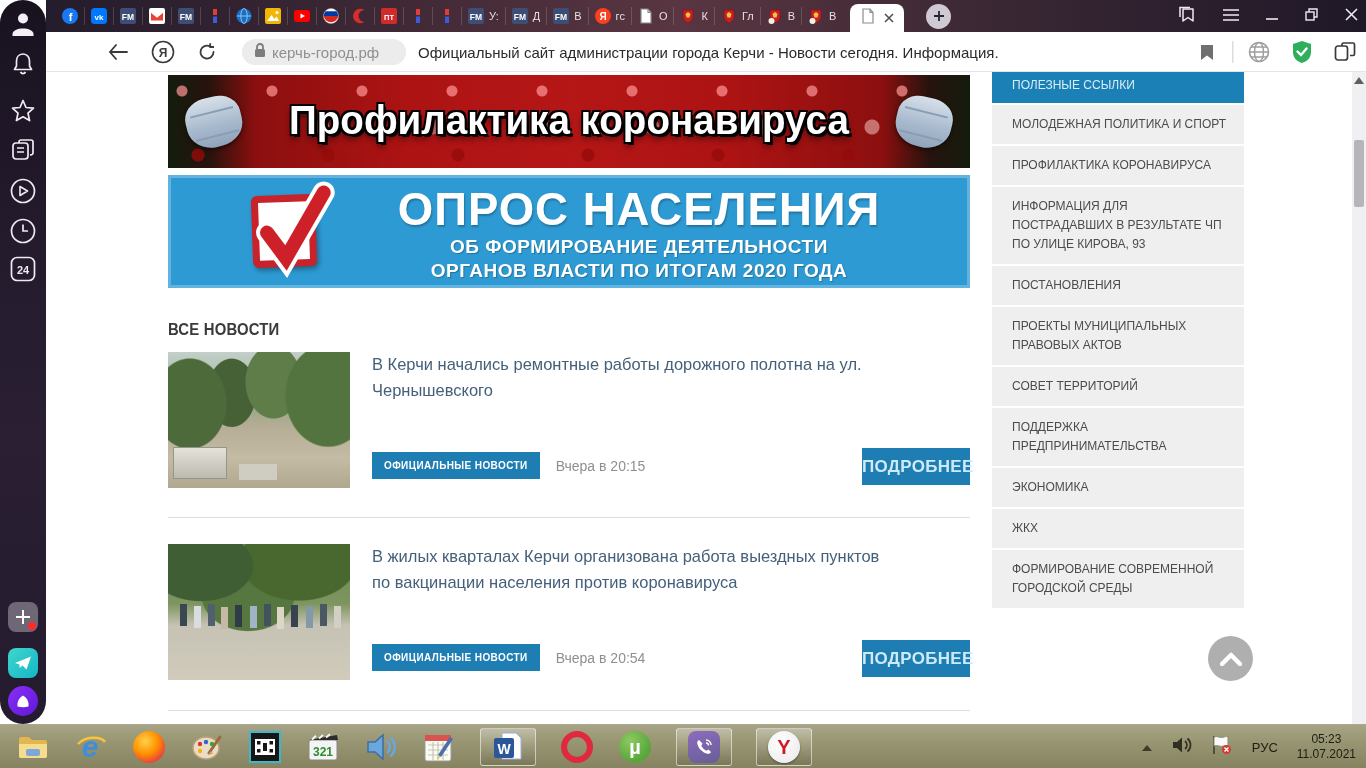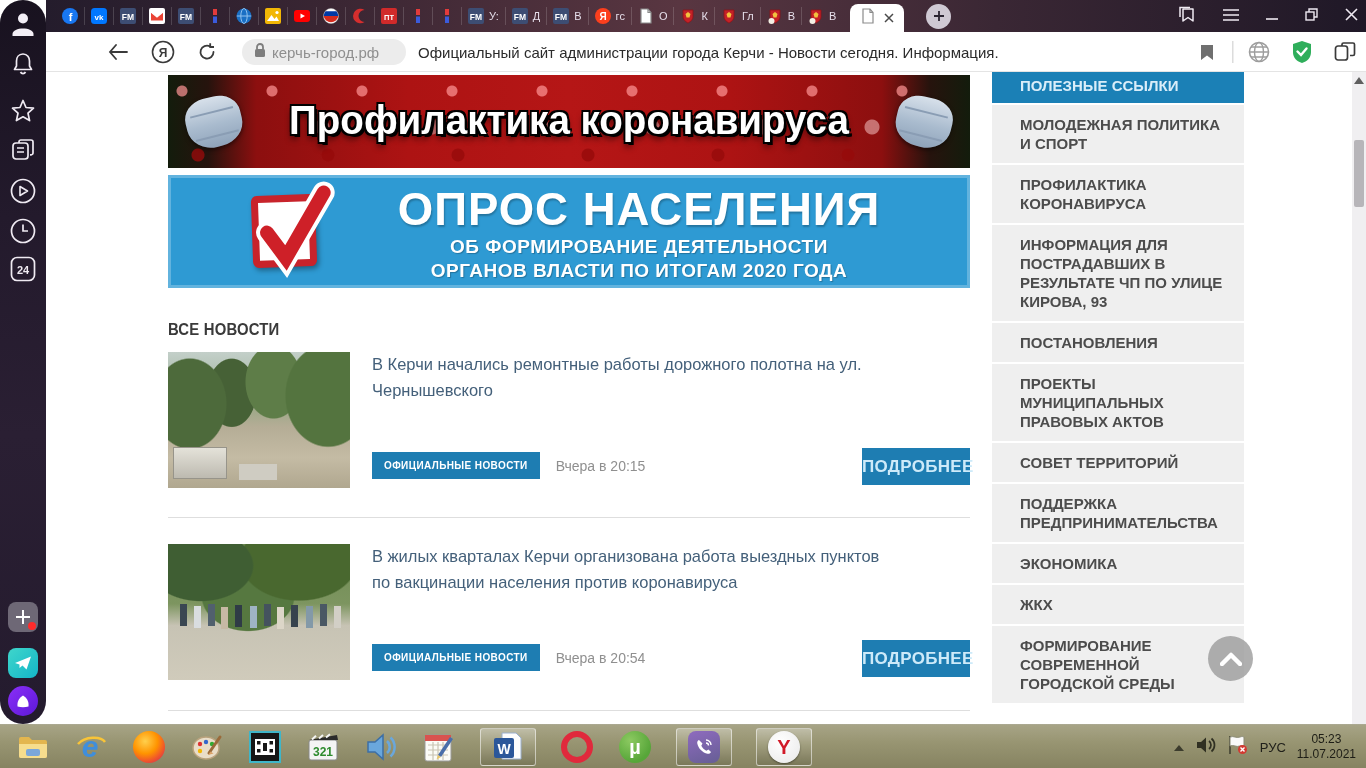--- a/index.html
+++ b/index.html
@@ -95,39 +95,39 @@
   .badge { background:#1e7db2; color:#fff; font-size:10px; font-weight:700; letter-spacing:.4px;
     padding:8px 12px; white-space:nowrap; }
   .ndate { color:#8f8f8f; font-size:14px; white-space:nowrap; }
   .more { position:absolute; right:0; top:96px; width:108px; height:37px; background:#1e7db2; border:none;
     color:#cdeaf9; font-size:17px; font-weight:700; letter-spacing:.3px; font-family:inherit; cursor:pointer; }
   .hdiv { position:absolute; left:0; width:802px; height:1px; background:#dedede; }
   .hdiv.d1 { top:445px; } .hdiv.d2 { top:638px; }
 
   
   #side-menu { position:absolute; left:946px; top:0; width:252px; height:652px; overflow:hidden; }
-  .menu-item { background:#efefef; color:#4c4c4c; font-size:15px; line-height:19px;
-    padding:10px 12px 10px 28px; margin-bottom:2px; cursor:pointer;font-weight:bold; }
+  .menu-item { background:#efefef; color:#4c4c4c; font-size:12px; line-height:19px;
+    padding:10px 12px 10px 20px; margin-bottom:2px; cursor:pointer; }
   .menu-item.active { background:#1b80b6; color:#d9edf9; padding-top:4px; padding-bottom:8px; }
   #scroll-top { position:absolute; left:1162px; top:564px; width:45px; height:45px; border-radius:50%;
     background:rgba(158,158,158,.82); display:flex; align-items:center; justify-content:center; }
 
   
   #pg-scrollbar { position:absolute; left:1306px; top:0; width:14px; height:652px; background:#f0eff1; }
   #pg-sb-arrow { position:absolute; left:0; top:2px; width:14px; height:12px; display:flex; align-items:center; justify-content:center; }
   #pg-sb-thumb { position:absolute; left:2px; top:68px; width:10px; height:67px; background:#b7b5b9; border-radius:2px; }
 
   
   #taskbar { position:absolute; left:0; top:724px; width:1366px; height:44px;
     background:linear-gradient(180deg,#a7a486 0%,#989572 40%,#868361 100%); border-top:1px solid rgba(255,255,255,.3); }
   #tb-apps { position:absolute; left:16px; top:0; height:44px; display:flex; align-items:center; gap:24px; }
   .tb-app { width:34px; height:38px; display:flex; align-items:center; justify-content:center; }
   .tb-app.open { width:56px; border:1px solid rgba(252,252,252,.55); border-radius:3px;
     background:linear-gradient(180deg,rgba(255,255,255,.30) 0%,rgba(255,255,255,.10) 45%,rgba(0,0,0,.10) 100%); }
-  #tb-tray { position:absolute; right:4px; top:0; height:44px; display:flex; align-items:center; gap:11px; padding-right:6px; }
+  #tb-tray { position:absolute; right:4px; top:0; height:44px; display:flex; align-items:center; gap:19px; padding-right:6px; }
   #tray-lang { font-size:13px; color:#20201a; }
   #tray-clock { text-align:center; font-size:12px; color:#1d1d16; line-height:15px; }
 
   .ic32 { width:32px; height:32px; position:relative; }
 </style>
 </head>
 <body>
 
 <div id="screen">
 

